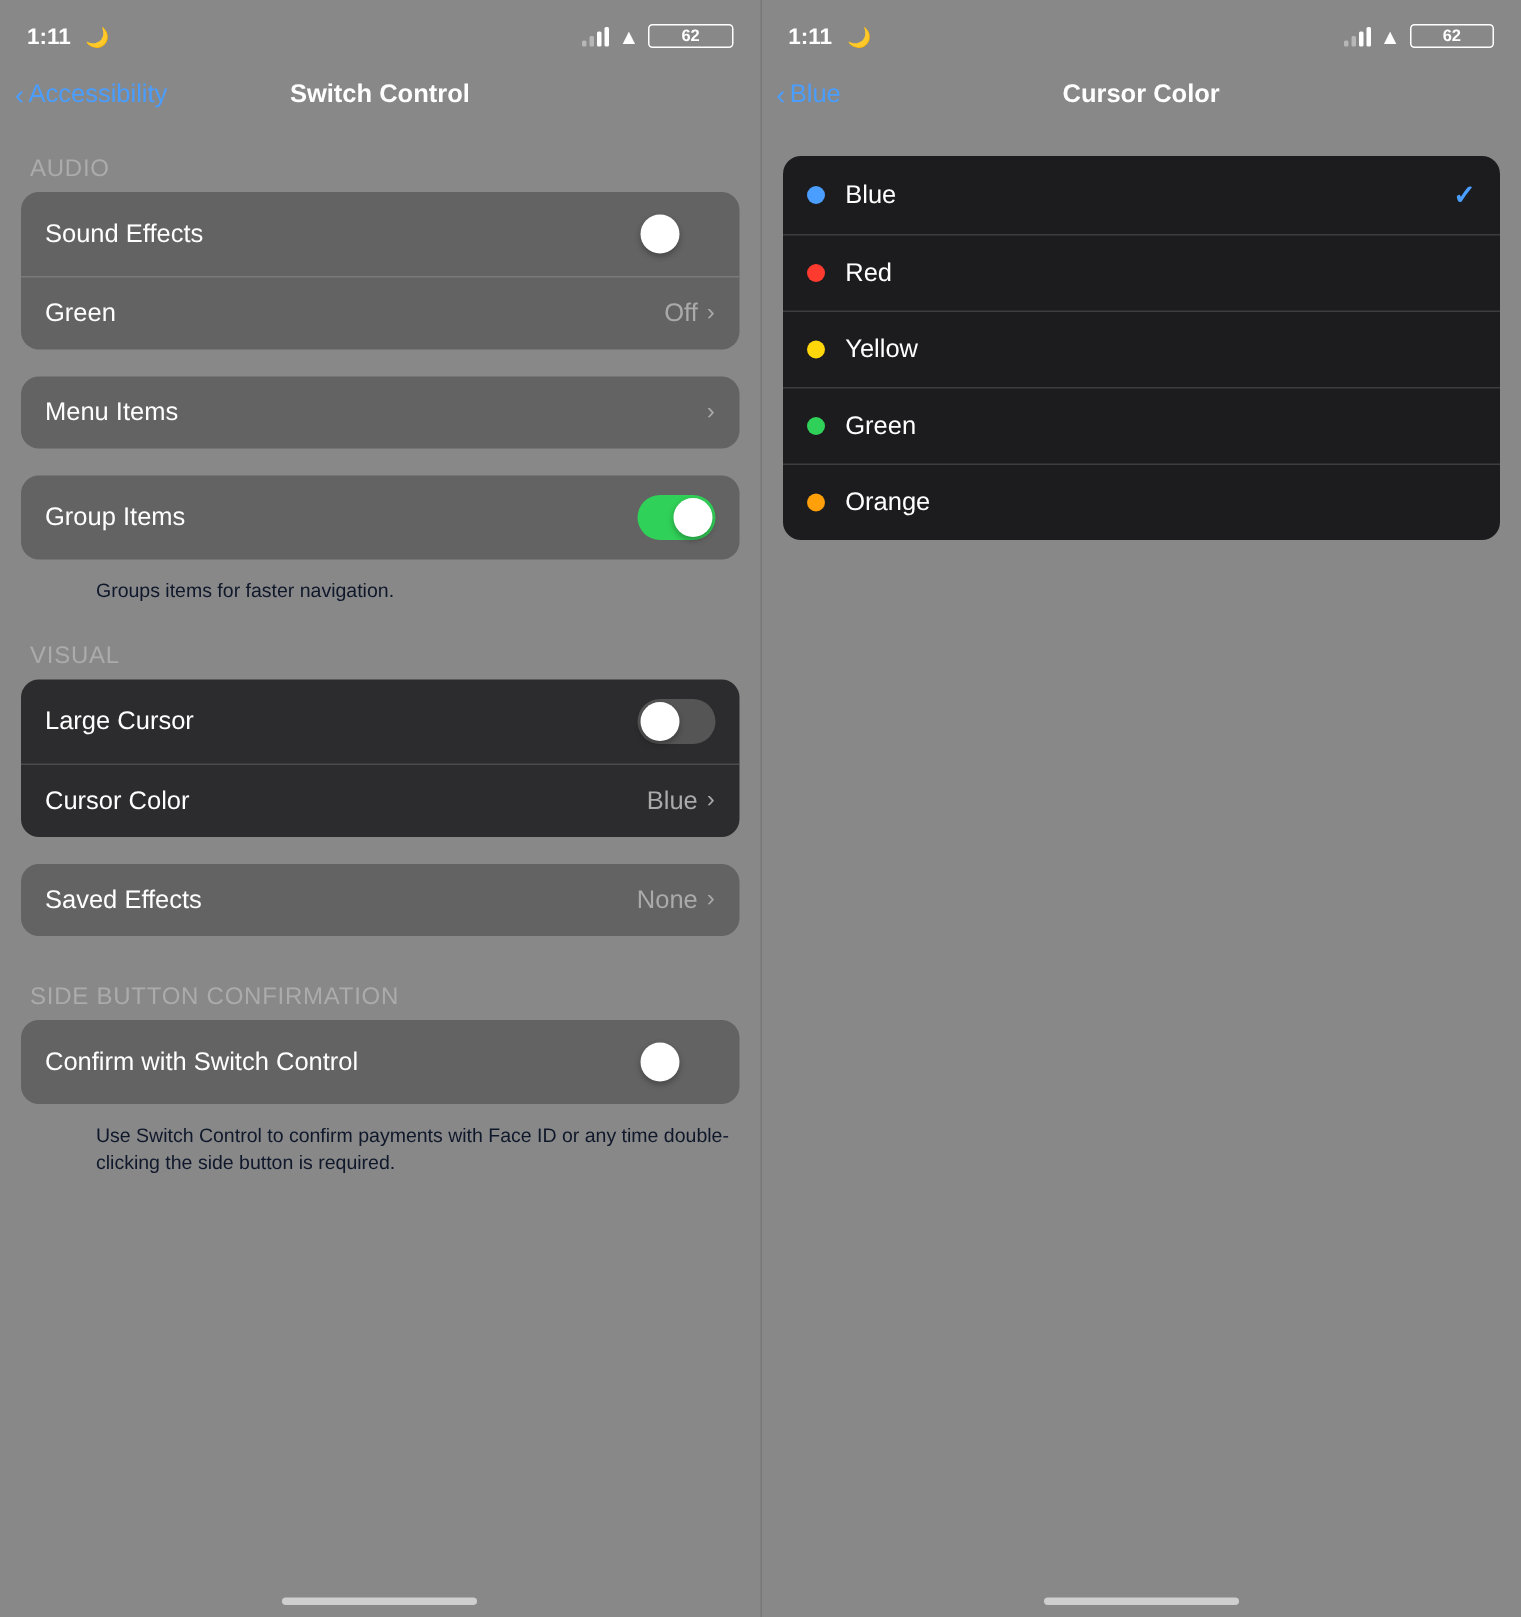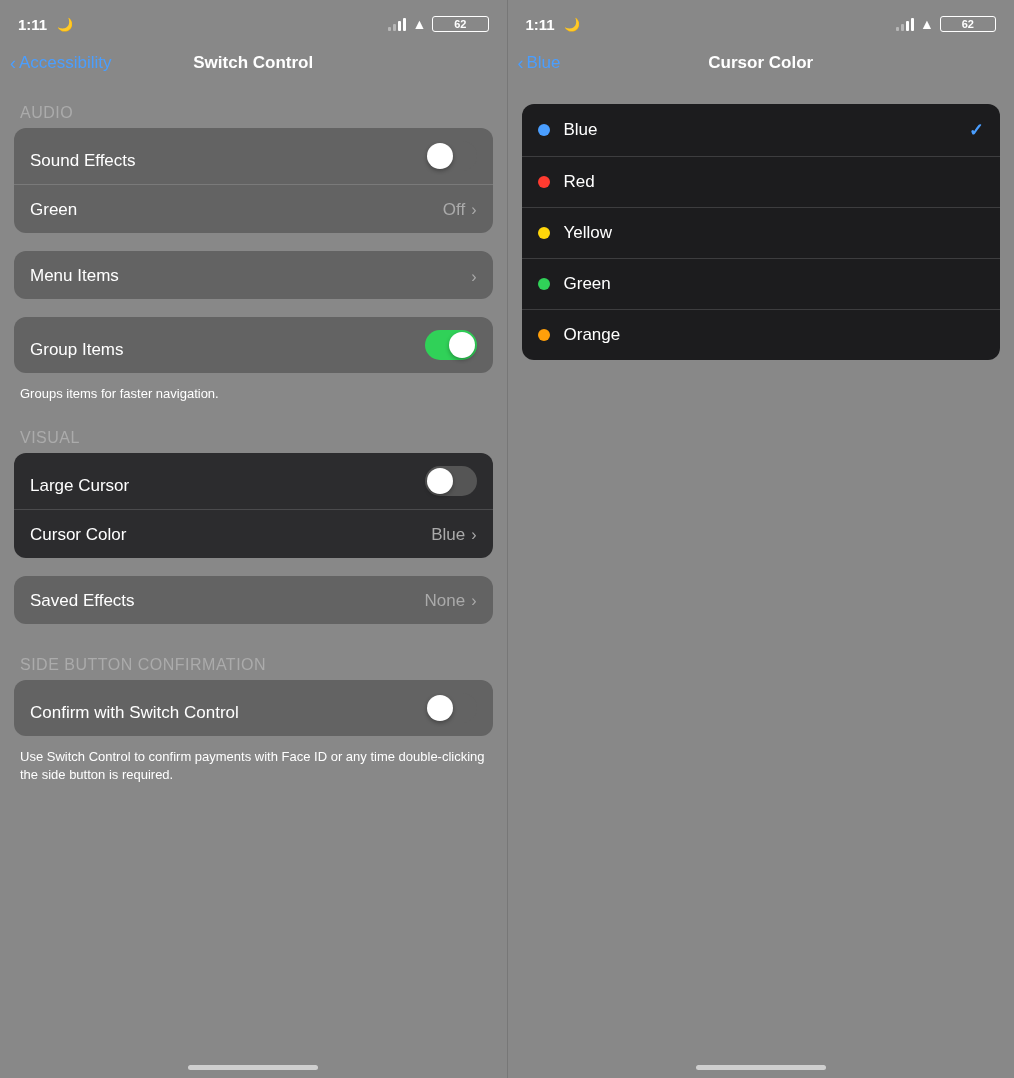--- a/index.html
+++ b/index.html
@@ -95,21 +95,21 @@
       border-radius: 12px;
       margin: 0 14px 6px;
       overflow: hidden;
     }
     .settings-group.dark {
       background: #2c2c2e;
     }
 
     .settings-row {
       display: flex;
-      align-items: flex-end;
+      align-items: center;
       justify-content: space-between;
       padding: 13px 16px;
       border-bottom: 0.5px solid rgba(255,255,255,0.15);
       min-height: 48px;
     }
     .settings-row:last-child {
       border-bottom: none;
     }
     .row-label {
       font-size: 17px;
@@ -147,23 +147,24 @@
       background: #fff;
       box-shadow: 0 2px 4px rgba(0,0,0,0.3);
       transition: left 0.2s;
     }
     .toggle.off .toggle-knob { left: 2px; }
     .toggle.on .toggle-knob { left: 24px; }
 
     
     .hint-text {
       font-size: 13px;
-      color: #ffffff;
+      color: #0f172a;
       padding: 6px 20px 10px;
       line-height: 1.4;
+      margin-left: 44px;
     }
 
     
     .home-indicator {
       position: absolute;
       bottom: 8px;
       left: 50%;
       transform: translateX(-50%);
       width: 130px;
       height: 5px;

